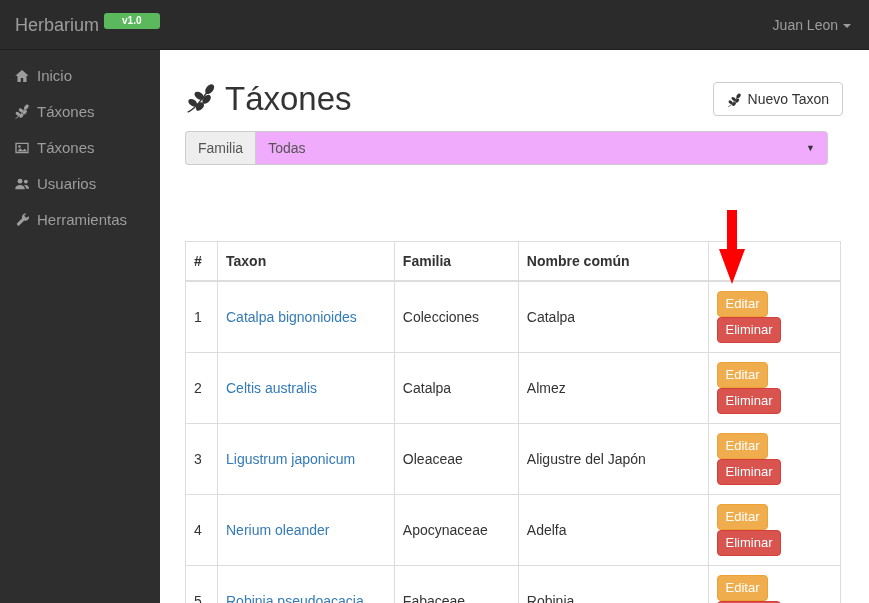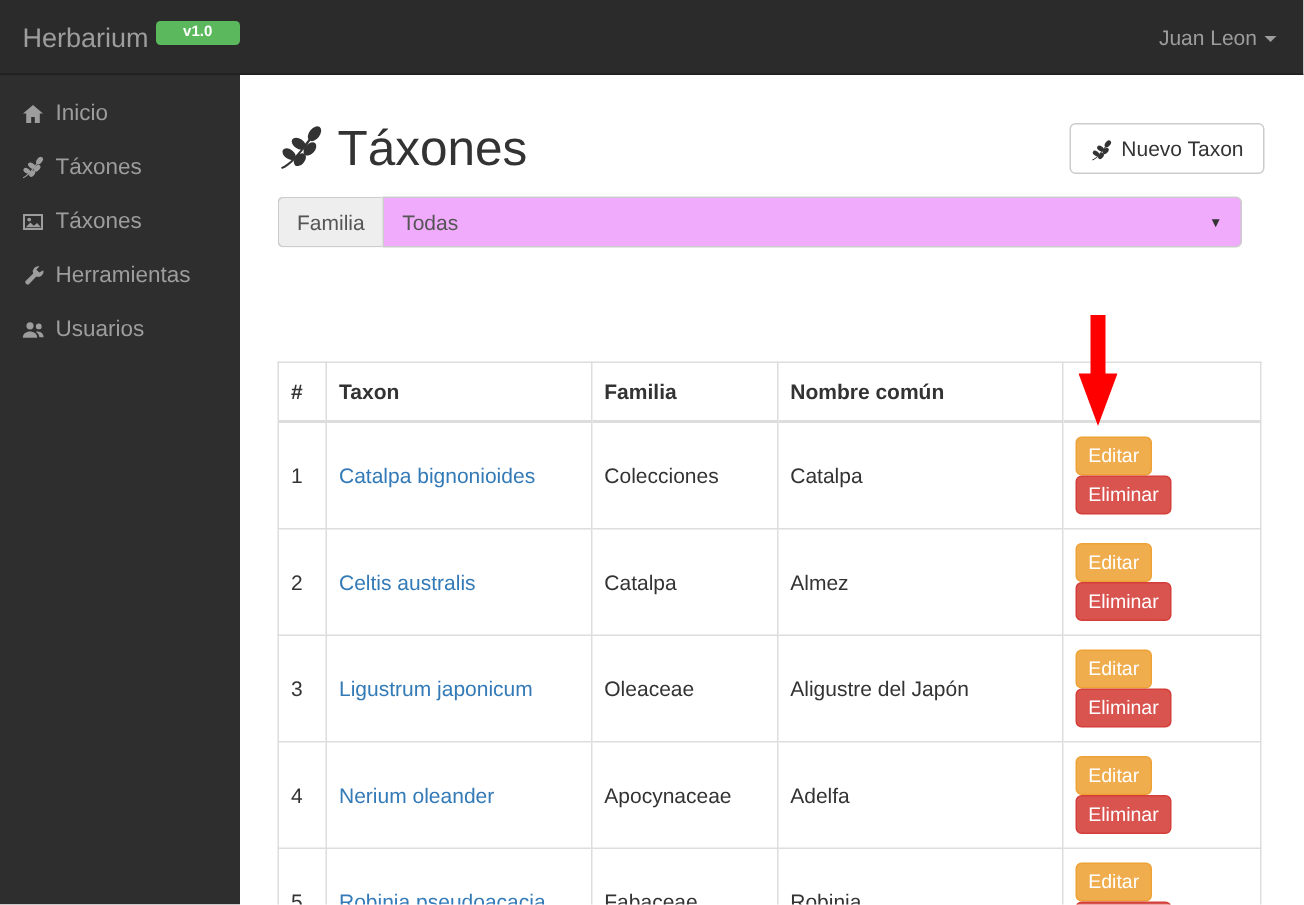--- a/index.html
+++ b/index.html
@@ -173,33 +173,33 @@
         </svg>
     </span>
     <span>Táxones</span>
   </div>
 
 
 
   <div class="side-item">
     <span class="icn">
       <svg fill="#9d9d9d">
+          <use href="#i-users-icon"></use>
+        </svg>
+    </span>
+    <span>Usuarios</span>
+  </div>
+
+  <div class="side-item">
+    <span class="icn">
+      <svg fill="#9d9d9d">
           <use href="#i-wrench-icon"></use>
         </svg>
     </span>
     <span>Herramientas</span>
-  </div>
-
-  <div class="side-item">
-    <span class="icn">
-      <svg fill="#9d9d9d">
-          <use href="#i-users-icon"></use>
-        </svg>
-    </span>
-    <span>Usuarios</span>
   </div>
 </div>
 
 <div class="content">
 
   <div class="title-row">
     <h1 class="page-title">
       <span class="icn">
         <svg fill="#333">
             <use href="#i-leaf-icon"></use>

